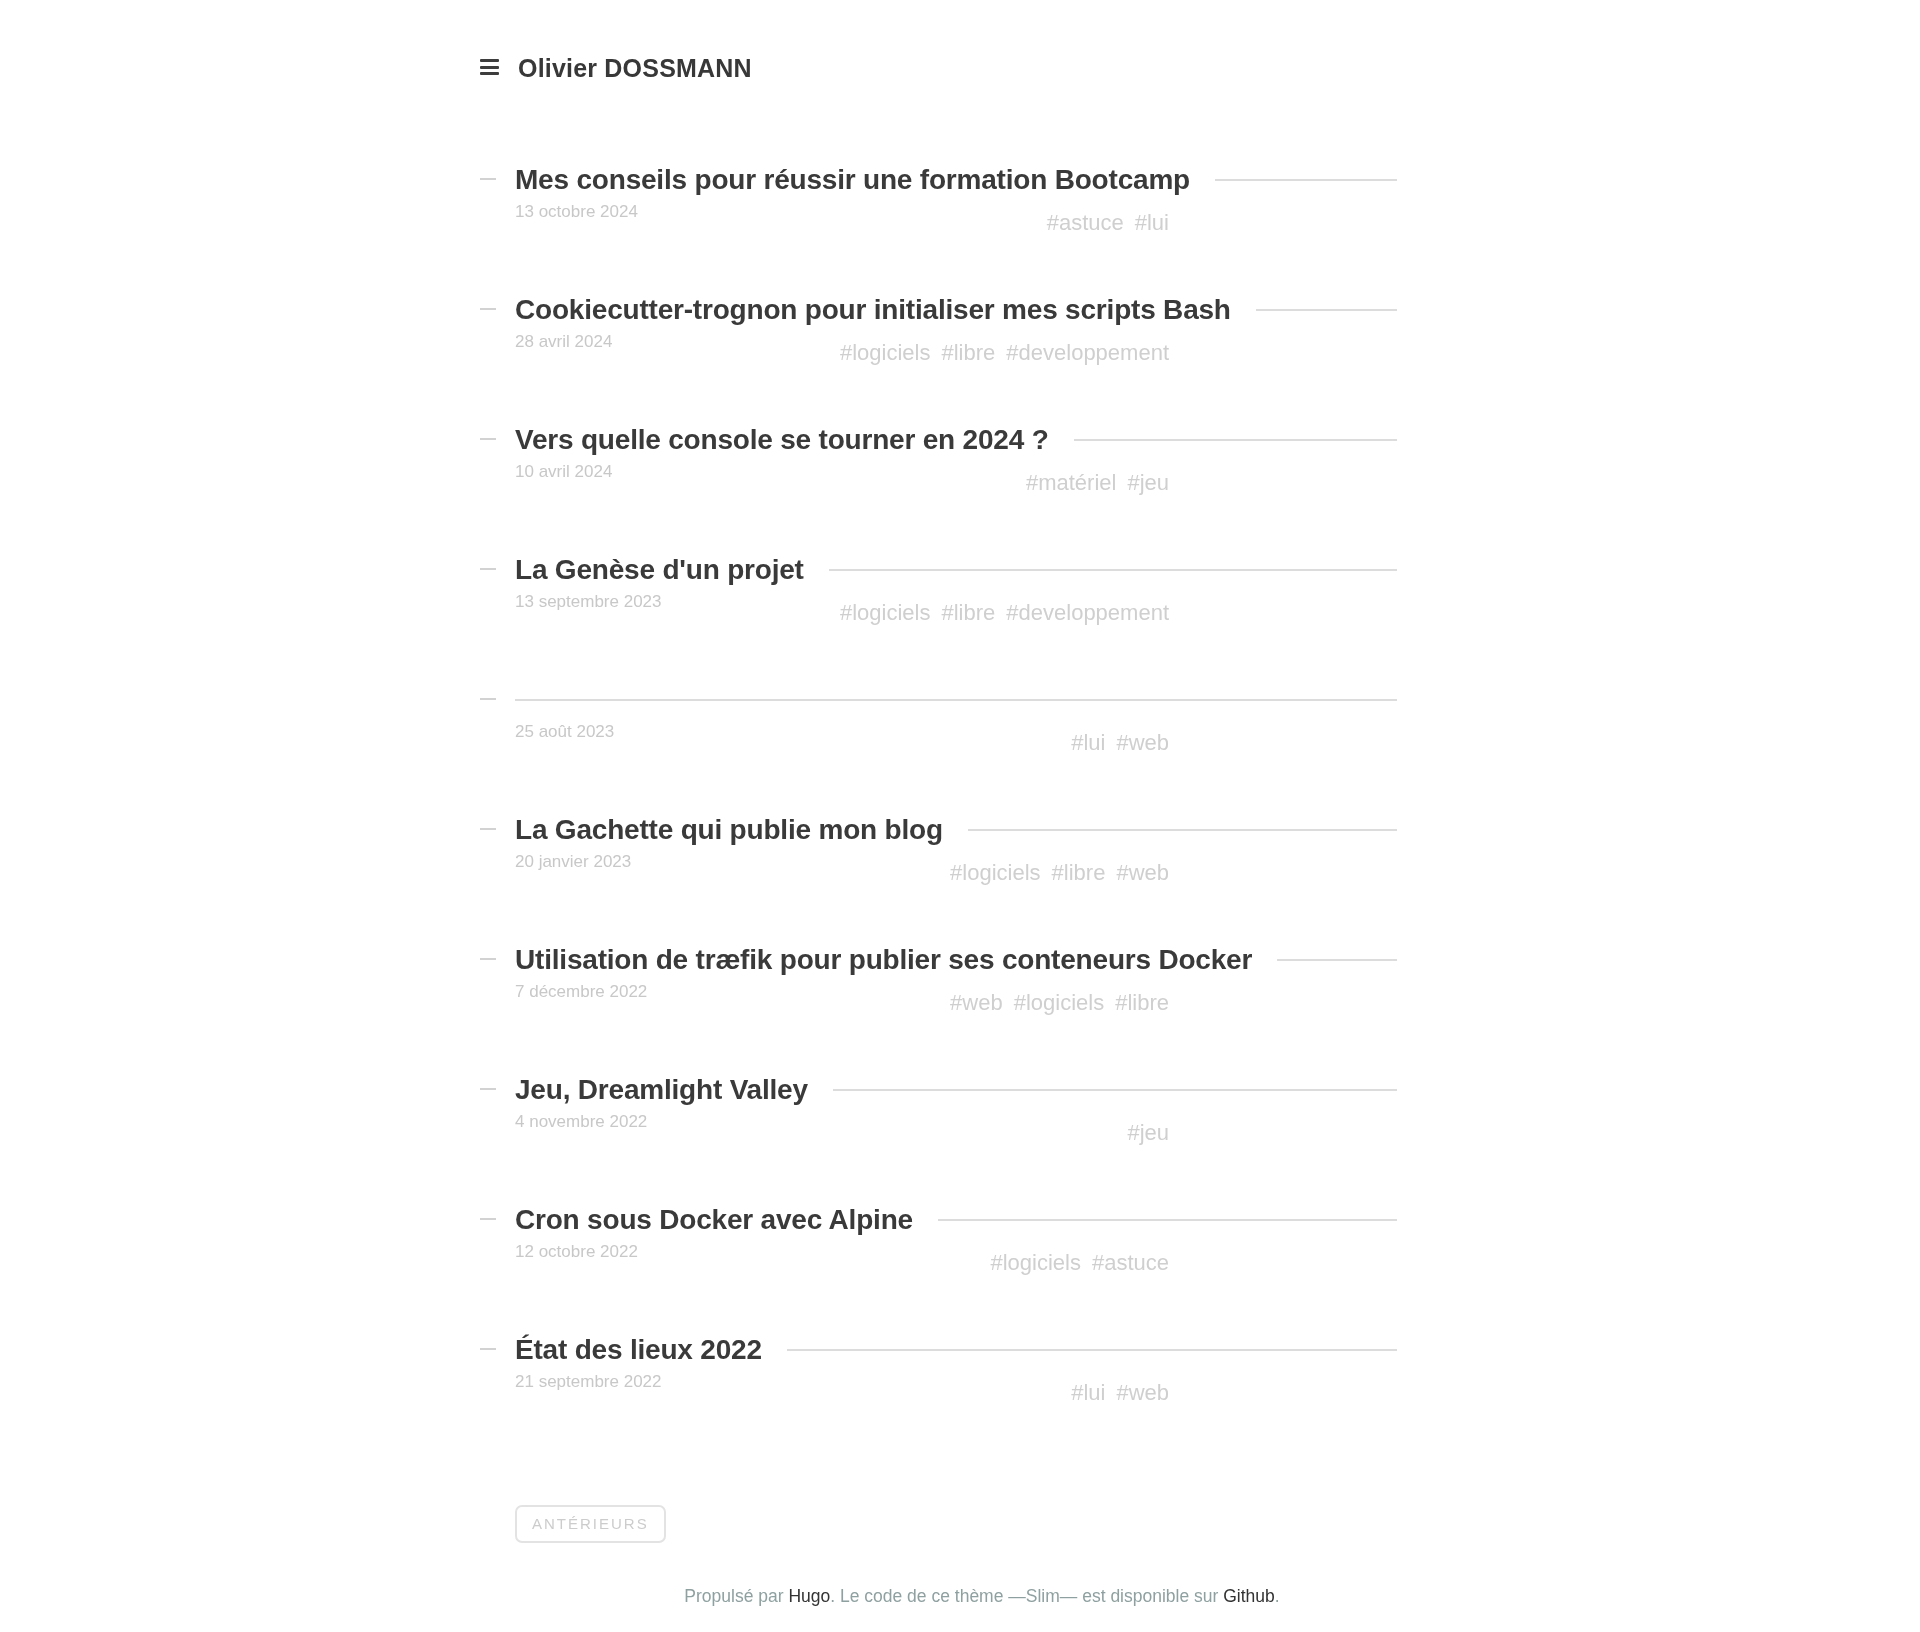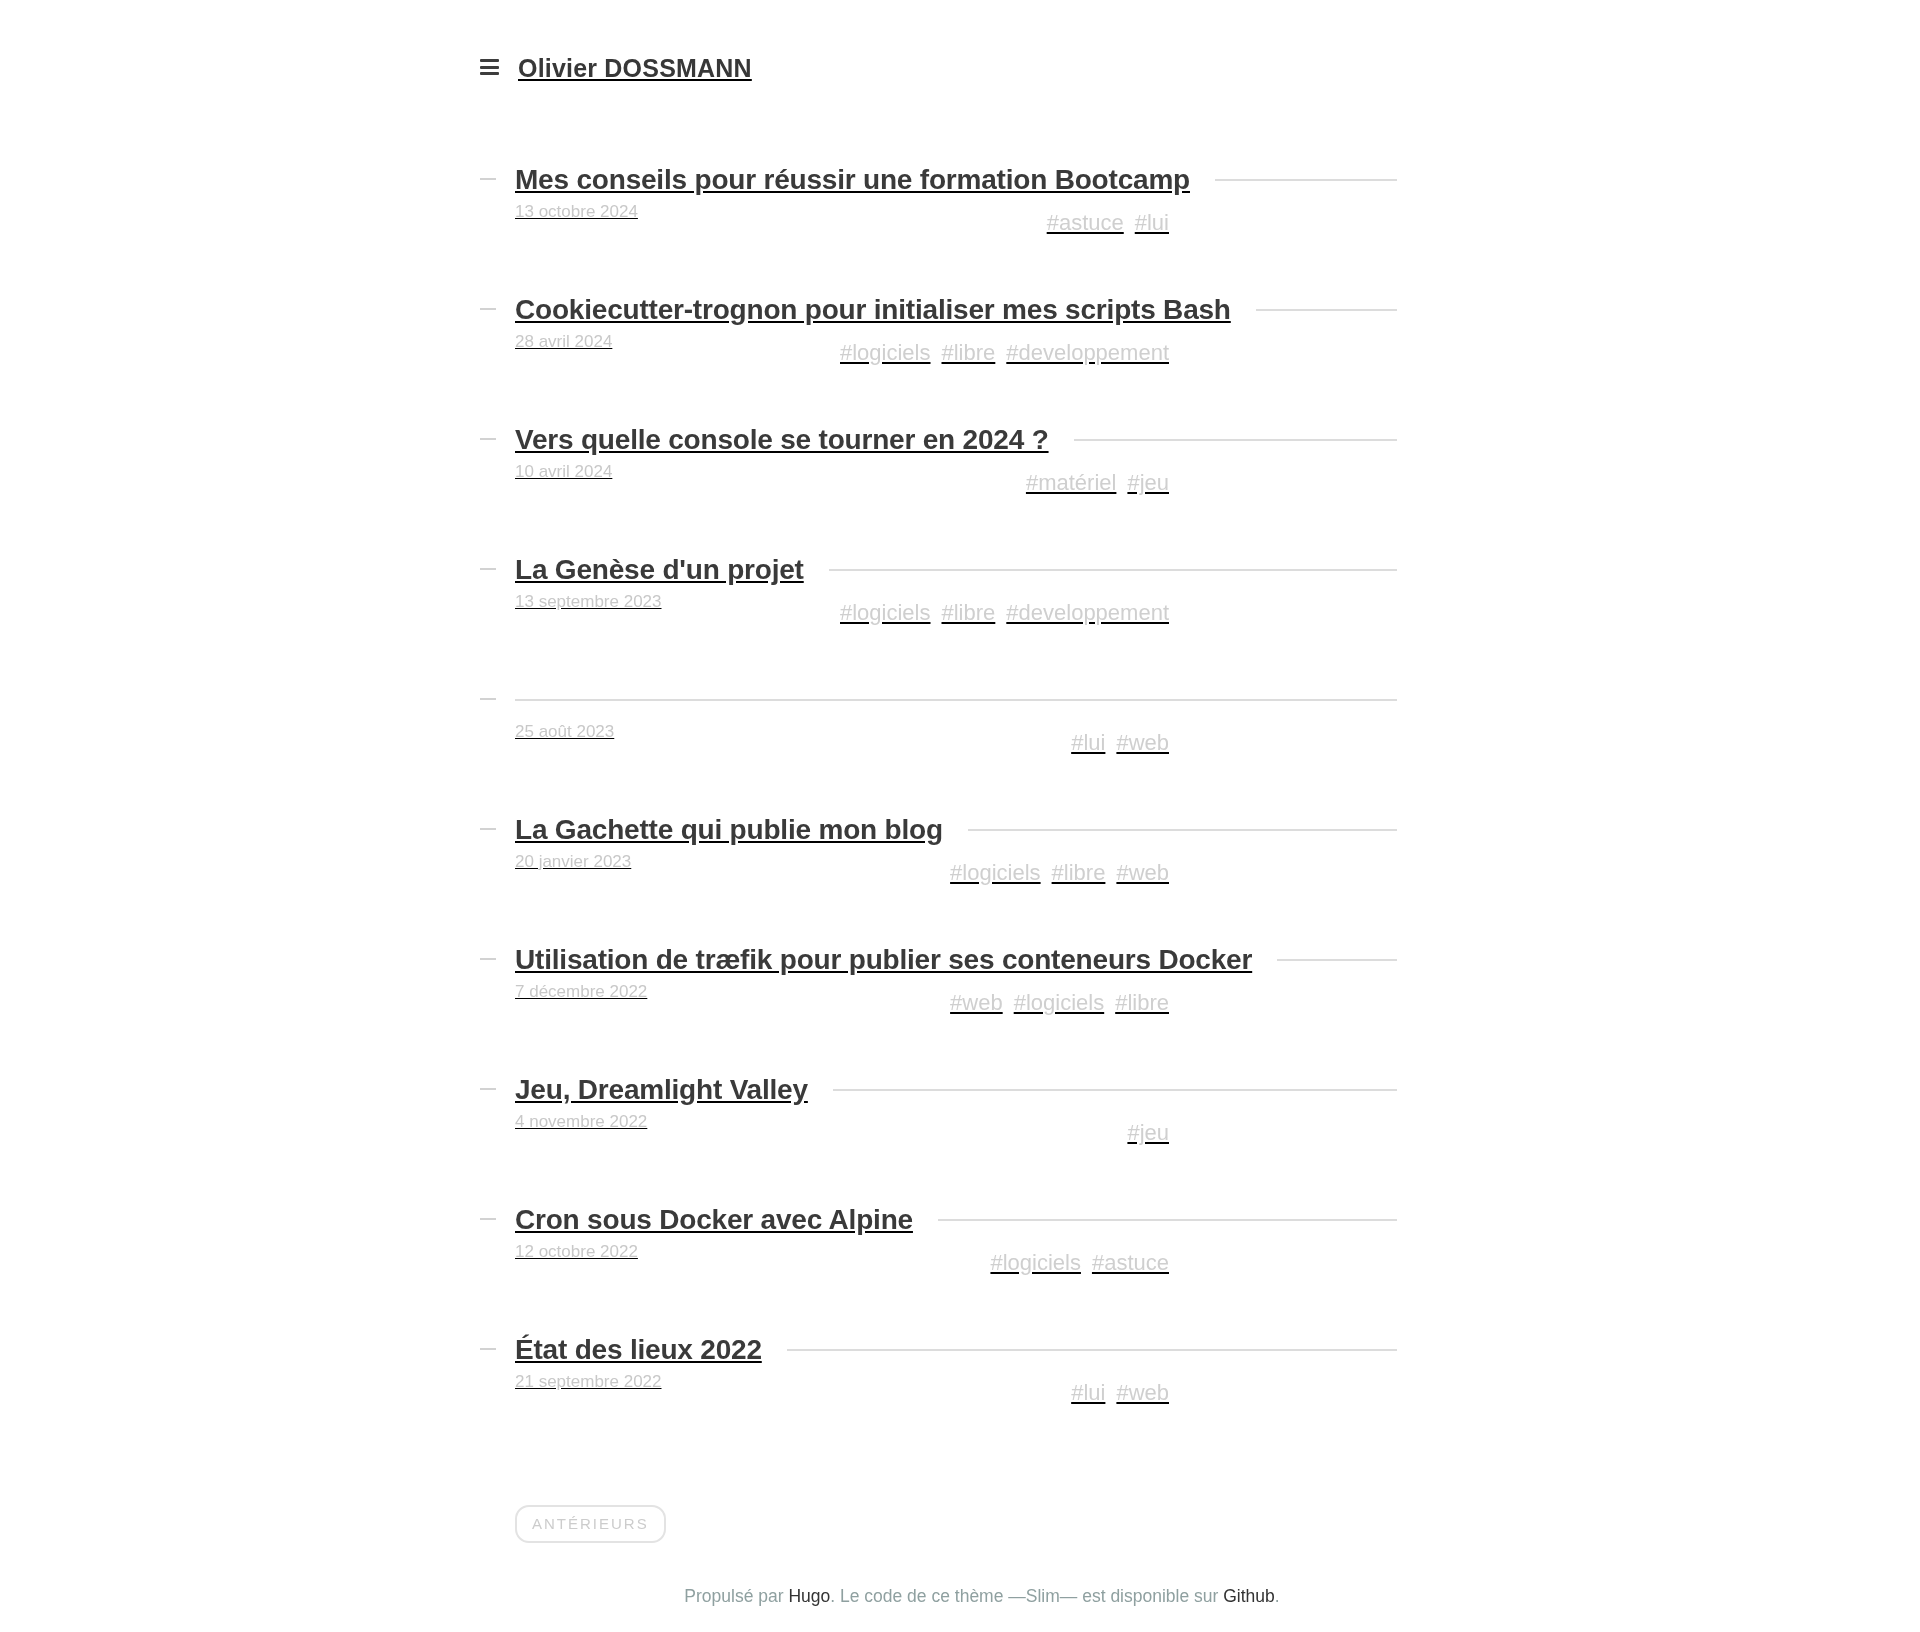--- a/index.html
+++ b/index.html
@@ -12,21 +12,20 @@
   }
   body {
     width: 1920px;
     min-height: 1632px;
     overflow: hidden;
   }
   .page {
     width: 882px;
     margin-left: 515px;
     padding-top: 52px;
-    text-decoration: underline;
   }
 
   
   .site-header {
     position: relative;
     height: 32px;
     display: flex;
     align-items: center;
   }
   .menu-btn {
@@ -115,21 +114,21 @@
     cursor: pointer;
     text-decoration: none;
   }
 
   
   .pagination { margin-top: 102px; }
   .older-btn {
     display: inline-block;
     background: #ffffff;
     border: 2px solid #e3e3e3;
-    border-radius: 14px;
+    border-radius: 7px;
     padding: 8px 15px;
     font-family: "Liberation Sans", sans-serif;
     font-size: 15px;
     line-height: 18px;
     letter-spacing: 2px;
     color: #cccccc;
     cursor: pointer;
   }
 
   

